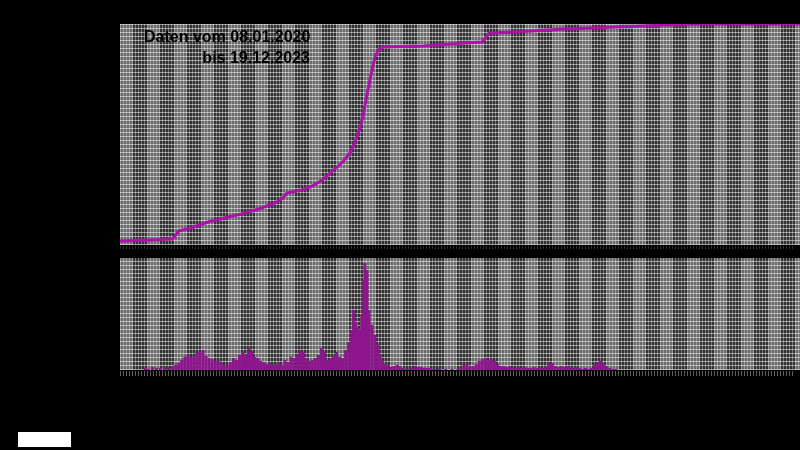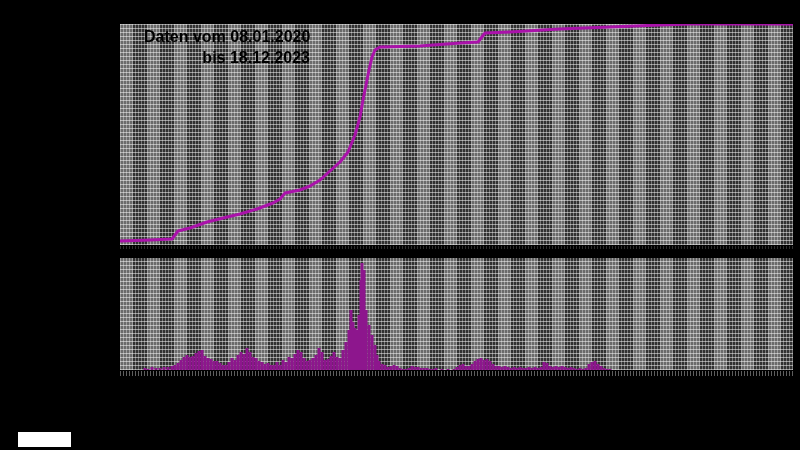--- a/index.html
+++ b/index.html
@@ -6,20 +6,21 @@
             font-family:"Liberation Sans", sans-serif;}
   .figure{position:relative;width:800px;height:450px;background:#000;}
   .panel{position:absolute;left:120px;width:673px;background-color:#000;}
   .panel.top{top:24px;height:221px;}
   .panel.bottom{top:258px;height:112px;}
   .grid{
     background-image:
       repeating-linear-gradient(0deg,  rgba(255,255,255,0.50) 0 1px, rgba(0,0,0,0) 1px 4px),
       repeating-linear-gradient(90deg, rgba(255,255,255,0.34) 0 1px, rgba(0,0,0,0) 1px 3px),
       repeating-linear-gradient(90deg, rgba(125,125,125,0.85) 0 13px, rgba(58,58,58,0.85) 13px 27px);
+    padding-left: 8px;
   }
   .panel svg{position:absolute;left:0;top:0;width:100%;height:100%;display:block;}
   .tickstrip{position:absolute;left:120px;width:673px;height:5px;
       background-image:repeating-linear-gradient(90deg, rgba(170,170,170,0.55) 0 1px, rgba(0,0,0,0) 1px 3px);}
   .tickstrip.t1{top:246px;height:3px;opacity:.5;}
   .tickstrip.t2{top:371px;}
   .annotation{position:absolute;left:24px;top:2px;width:166px;text-align:right;
       font-size:16px;font-weight:bold;line-height:21px;color:#000;white-space:nowrap;}
   .white-marker{position:absolute;left:18px;top:432px;width:53px;height:15px;background:#fff;}
 </style>
@@ -27,21 +28,21 @@
 <body style="background: rgb(0, 0, 0);">
 
 <div class="figure">
 
   <div class="panel top grid">
     <svg id="line-svg" preserveAspectRatio="none" viewBox="0 0 673 221">
         <polyline points="0,217 30,216 52,215 58,207 70,204 87,198 103,194 120,190 137,185 153,179 160,175 165,169 180,166 190,162 200,156 210,147 220,138 228,128 235,111 240,93 243,76 246,61 249,46 252,33 255,26 260,23 300,22 340,19 358,18 365,9 390,8 440,5 490,3 540,1 570,0 673,0" fill="none" stroke="#aa12aa" stroke-width="3" stroke-linejoin="round" stroke-linecap="round"></polyline>
       </svg>
     <div class="annotation" style="color: rgb(0, 0, 0);">
       <div>Daten vom 08.01.2020</div>
-      <div>bis 18.12.2023</div>
+      <div>bis 19.12.2023</div>
     </div>
   </div>
 
   <div class="tickstrip t1"></div>
 
   <div class="panel bottom grid">
     <svg id="bars-svg" preserveAspectRatio="none" viewBox="0 0 673 112">
         <g>
           <rect x="23.5" width="3" y="110" height="2" fill="#8d168d"></rect>
           <rect x="26.5" width="3" y="111" height="1" fill="#8d168d"></rect>

